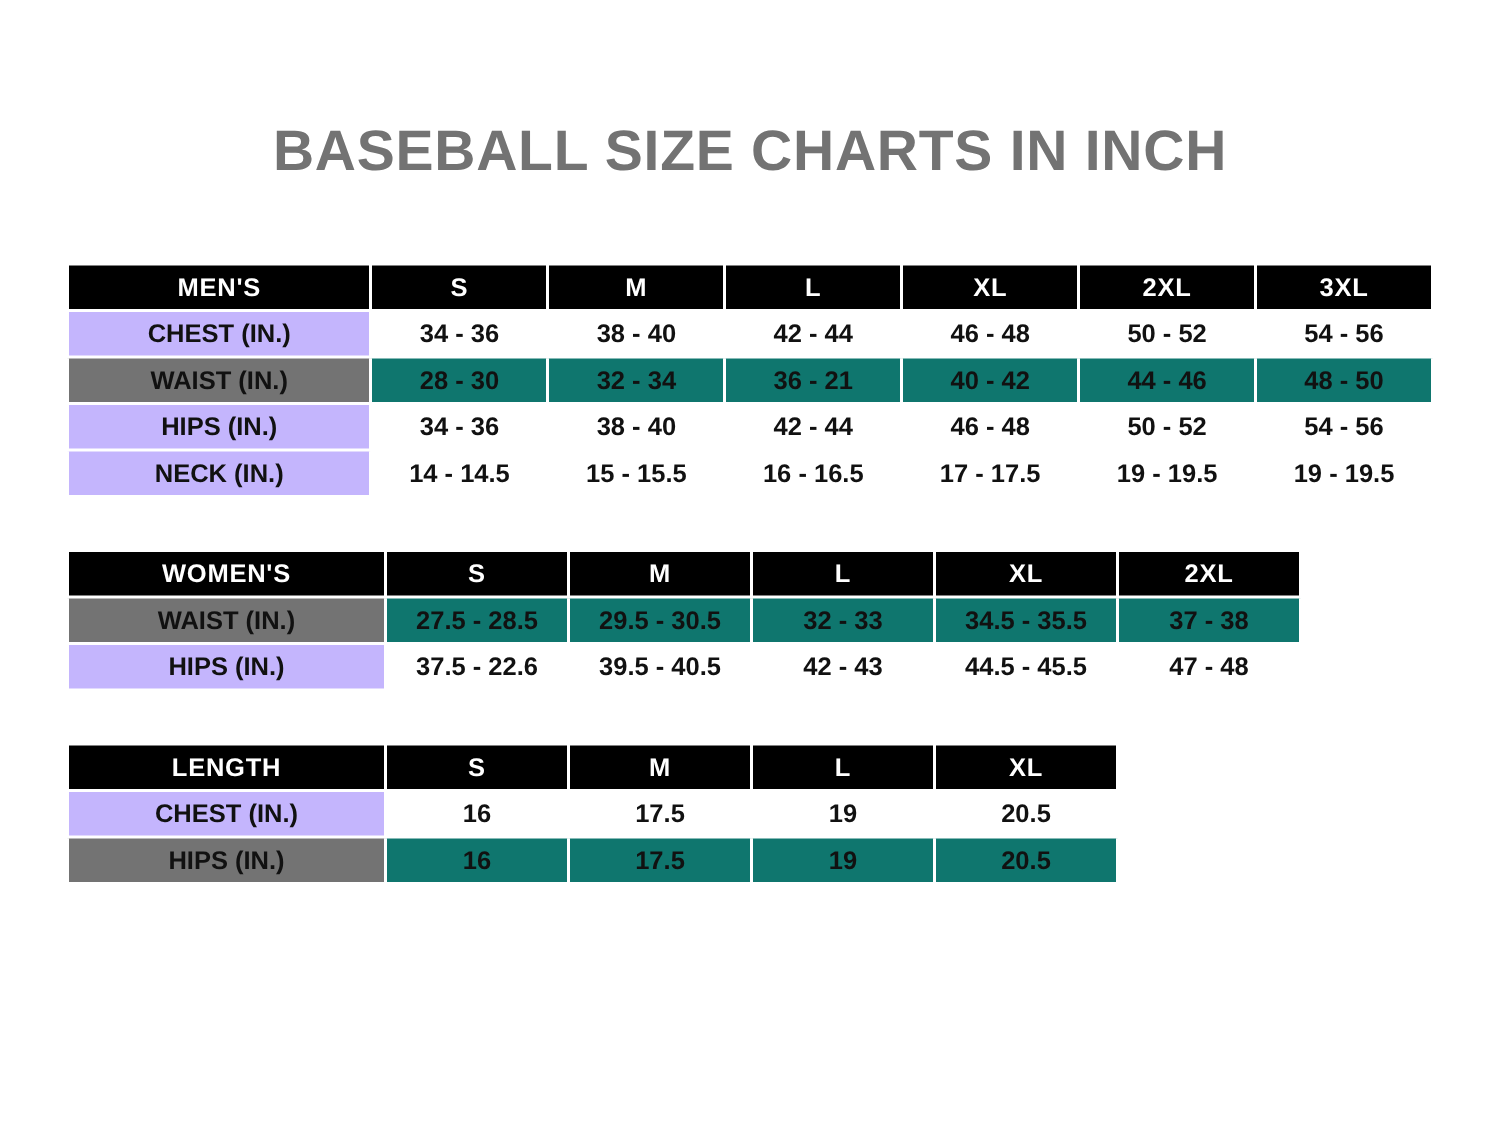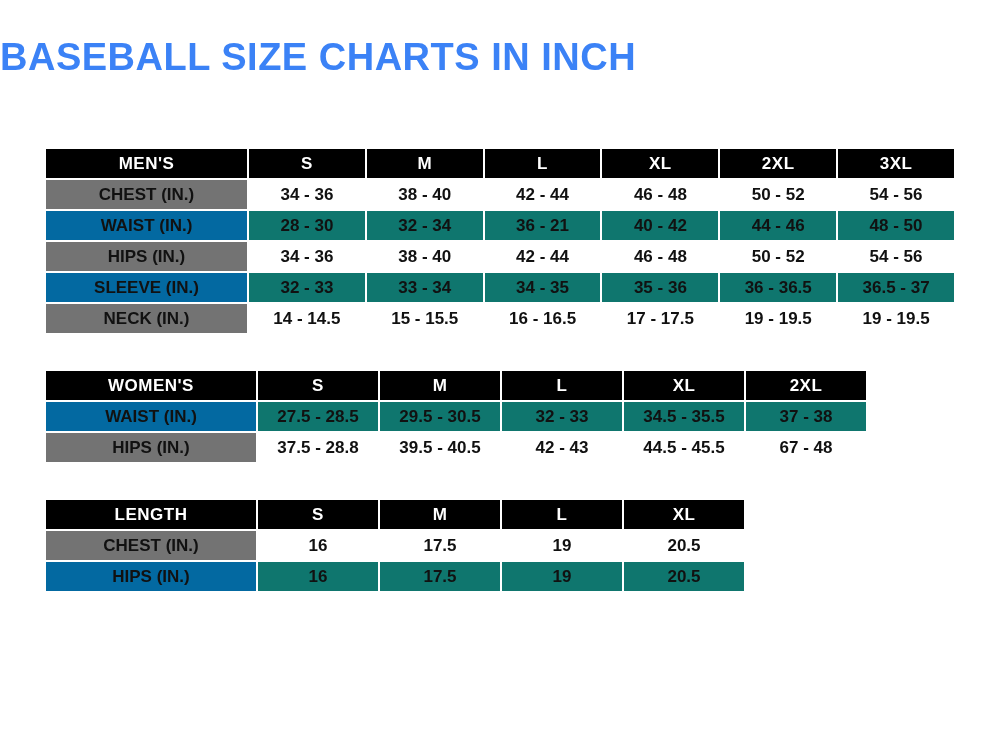--- a/index.html
+++ b/index.html
@@ -14,29 +14,30 @@
     color: #111111;
     overflow: hidden;
   }
   .page {
     position: relative;
     width: 1000px;
     height: 752px;
     box-sizing: border-box;
   }
   .title {
+    text-align: center;
     font-size: 38px;
     font-weight: bold;
     letter-spacing: 0.5px;
-    color: #3b82f6;
-    padding-top: 36px;
+    color: #737373;
+    padding-top: 80px;
     margin: 0;
   }
   .charts {
-    margin-top: 68px;
+    margin-top: 52px;
     padding-left: 44px;
     padding-right: 44px;
   }
   table.size-table {
     border-collapse: collapse;
     table-layout: fixed;
     margin-bottom: 34px;
   }
   table.size-table td,
   table.size-table th {
@@ -58,25 +59,25 @@
     text-align: center;
   }
   table.size-table tbody td {
     background: #ffffff;
     color: #111111;
   }
   table.size-table tbody tr.alt td {
     background: #0f766e;
   }
   table.size-table tbody td.row-label {
+    background: #c4b5fd;
+    text-align: center;
+  }
+  table.size-table tbody tr.alt td.row-label {
     background: #737373;
-    text-align: center;
-  }
-  table.size-table tbody tr.alt td.row-label {
-    background: #0369a1;
   }
   .col-label { width: 212px; }
   .col-val { width: 122px; }
 </style>
 </head>
 <body>
 
 <div class="page">
 
   <h1 class="title">BASEBALL SIZE CHARTS IN INCH</h1>
@@ -124,29 +125,20 @@
           <td>48 - 50</td>
         </tr>
         <tr>
           <td class="row-label">HIPS (IN.)</td>
           <td>34 - 36</td>
           <td>38 - 40</td>
           <td>42 - 44</td>
           <td>46 - 48</td>
           <td>50 - 52</td>
           <td>54 - 56</td>
-        </tr>
-        <tr class="alt">
-          <td class="row-label">SLEEVE (IN.)</td>
-          <td>32 - 33</td>
-          <td>33 - 34</td>
-          <td>34 - 35</td>
-          <td>35 - 36</td>
-          <td>36 - 36.5</td>
-          <td>36.5 - 37</td>
         </tr>
         <tr>
           <td class="row-label">NECK (IN.)</td>
           <td>14 - 14.5</td>
           <td>15 - 15.5</td>
           <td>16 - 16.5</td>
           <td>17 - 17.5</td>
           <td>19 - 19.5</td>
           <td>19 - 19.5</td>
         </tr>
@@ -176,25 +168,25 @@
         <tr class="alt">
           <td class="row-label">WAIST (IN.)</td>
           <td>27.5 - 28.5</td>
           <td>29.5 - 30.5</td>
           <td>32 - 33</td>
           <td>34.5 - 35.5</td>
           <td>37 - 38</td>
         </tr>
         <tr>
           <td class="row-label">HIPS (IN.)</td>
-          <td>37.5 - 28.8</td>
+          <td>37.5 - 22.6</td>
           <td>39.5 - 40.5</td>
           <td>42 - 43</td>
           <td>44.5 - 45.5</td>
-          <td>67 - 48</td>
+          <td>47 - 48</td>
         </tr>
       </tbody>
     </table>
 
     <table class="size-table">
       <colgroup>
         <col class="col-label">
         <col class="col-val">
           <col class="col-val">
           <col class="col-val">

